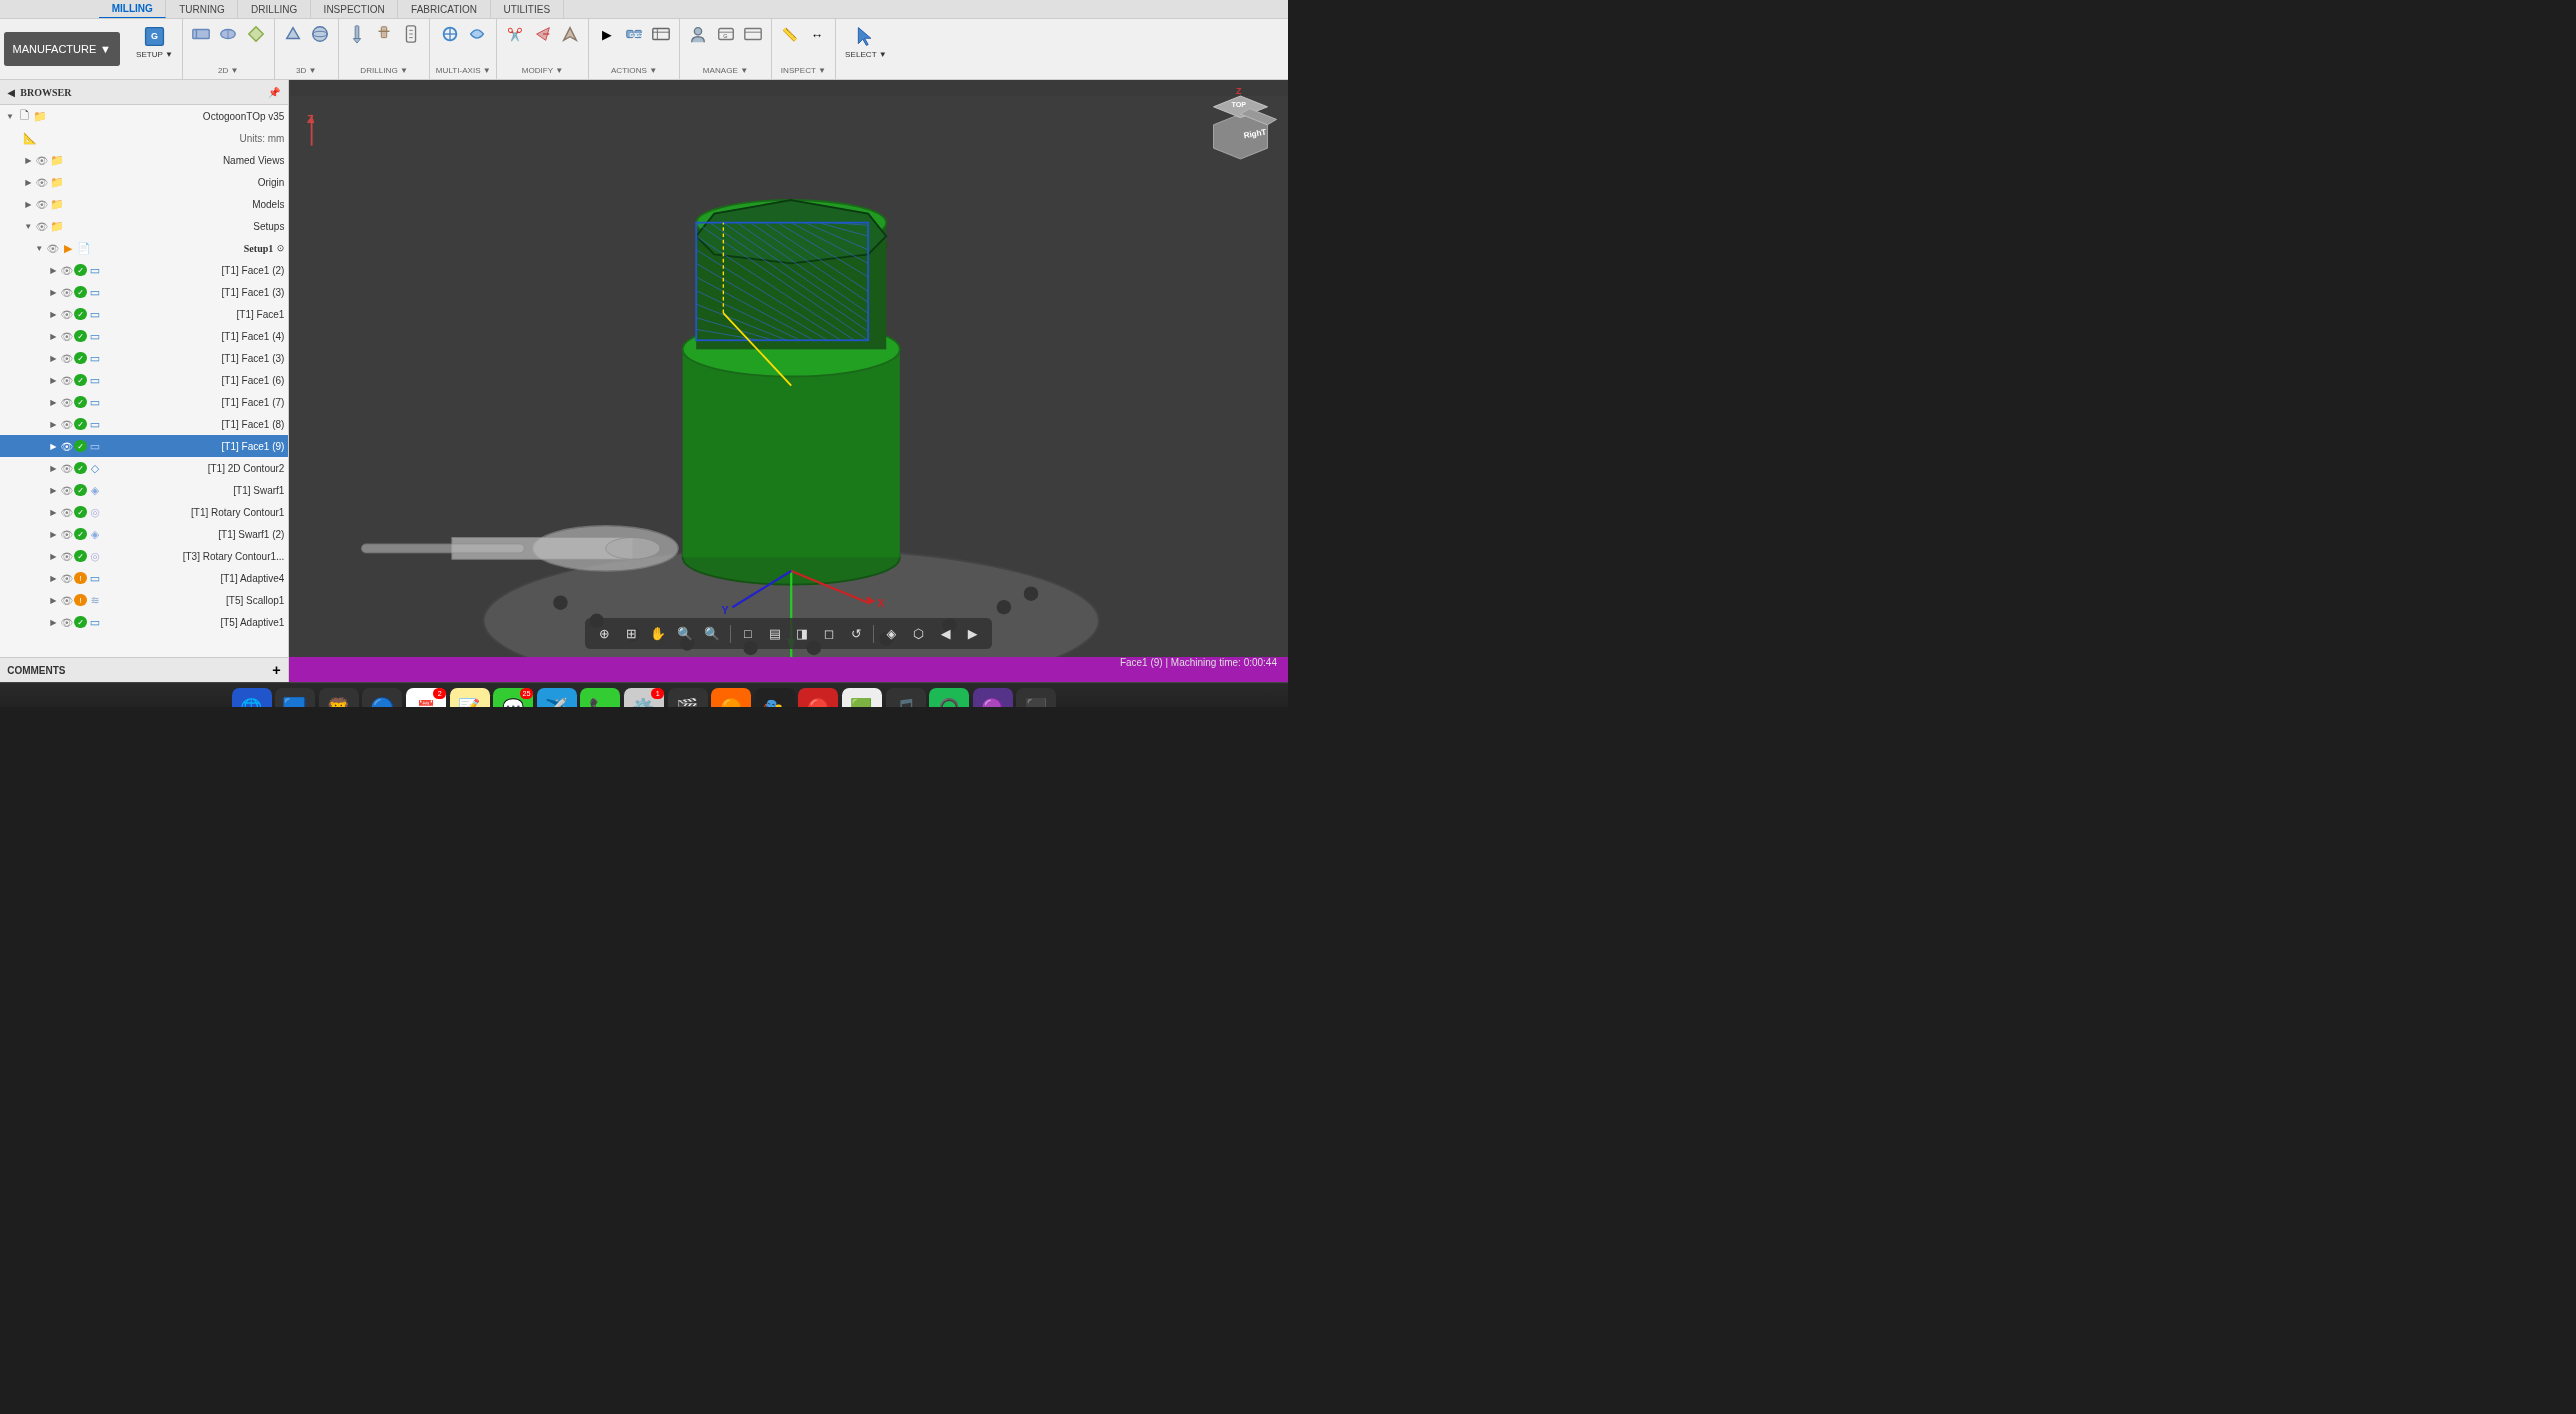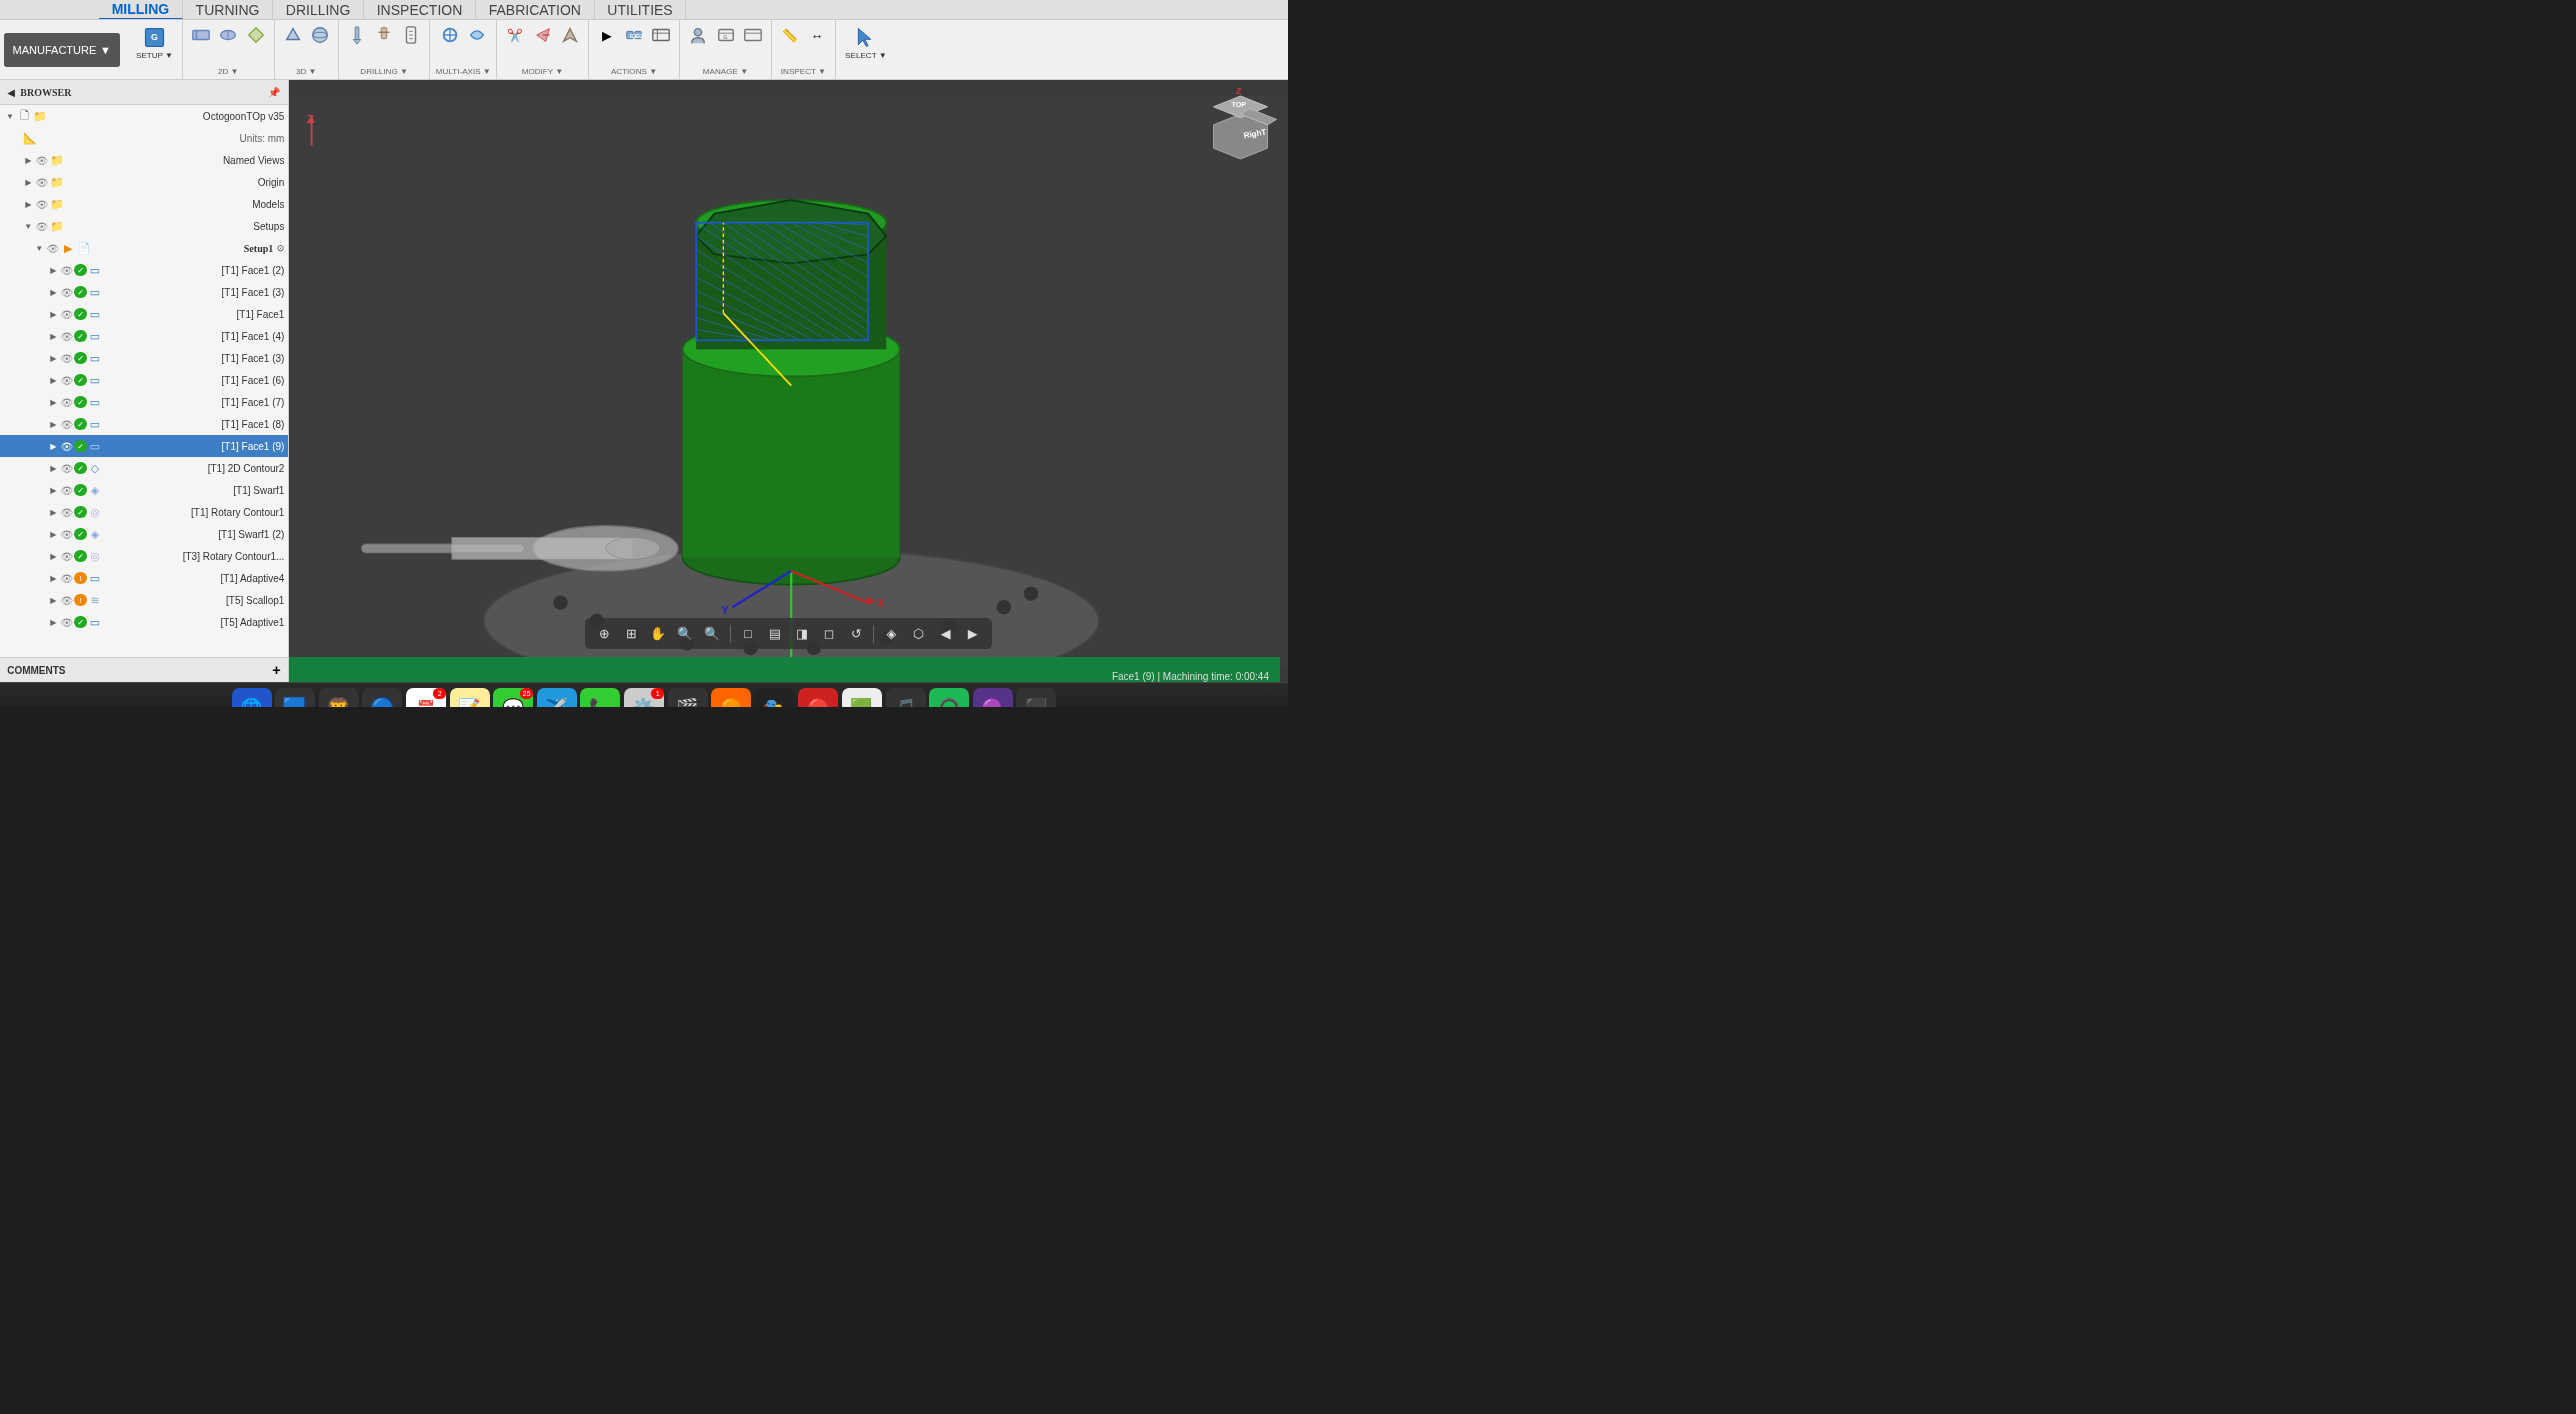--- a/index.html
+++ b/index.html
@@ -24,21 +24,21 @@
     .toolbar-tabs {
       display: flex;
       background: #e0e0e0;
       border-bottom: 0.9px solid #ccc;
       padding-left: 99px;
       height: 20px;
       align-items: center;
     }
     .toolbar-tab {
       padding: 1.8px 12.7px;
-      font-size: 14px;
+      font-size: 10px;
       color: #444;
       cursor: pointer;
       border-right: 0.9px solid #ccc;
       height: 100%;
       display: flex;
       align-items: center;
     }
     .toolbar-tab.active {
       color: #0066cc;
       border-bottom: 1.8px solid #0066cc;
@@ -257,27 +257,27 @@
     }
     .vp-divider {
       width: 0.9px;
       height: 18px;
       background: #666;
       margin: 0 1.8px;
     }
     .status-bar {
       position: absolute;
       bottom: 0;
-      right: 8px;
+      right: 0;
       left: 0;
       height: 25px;
-      background: #15803d;
+      background: #a21caf;
       color: #ddd;
       display: flex;
-      align-items: flex-end;
+      align-items: flex-start;
       justify-content: flex-end;
       padding: 0 11px;
       font-size: 10px;
     }
 
     
     .view-cube {
       position: absolute;
       top: 7.2px;
       right: 7.2px;

